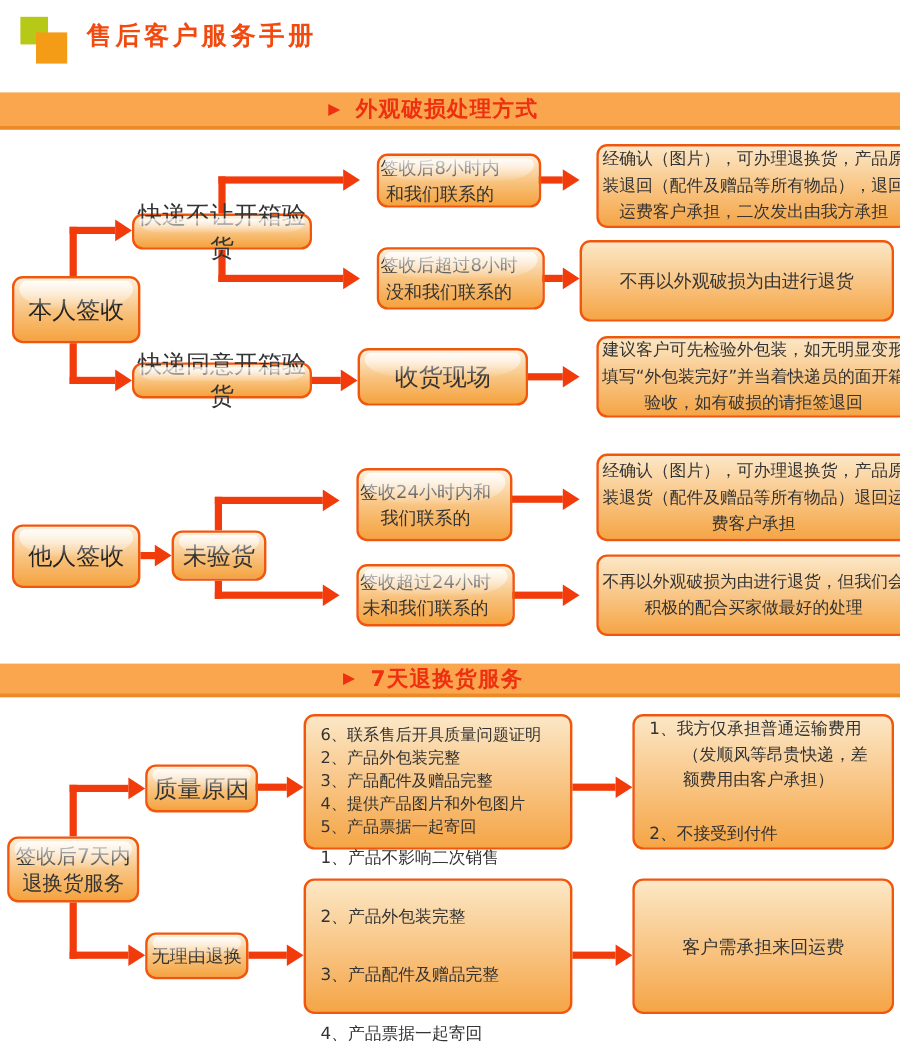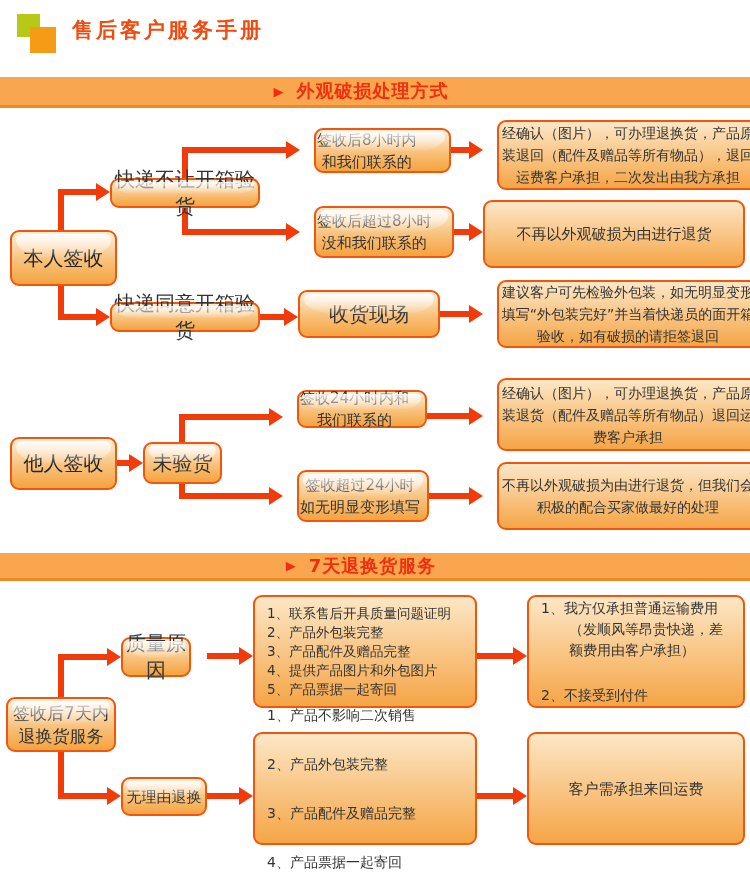--- a/index.html
+++ b/index.html
@@ -120,25 +120,25 @@
   <div class="box result lft fs14 z1" style="left:483px;top:120px;width:262px;height:70px;">经确认（图片），可办理退换货，产品原装退回（配件及赠品等所有物品），退回运费客户承担，二次发出由我方承担</div>
 
   <div class="box result ctr fs15 z1" style="left:483px;top:200px;width:262px;height:68px;">不再以外观破损为由进行退货</div>
 
   <div class="box node ctr fs20 z1" style="left:10px;top:437px;width:107px;height:53px;">他人签收</div>
 
   <div class="box result lft fs14 z1" style="left:483px;top:280px;width:262px;height:68px;">建议客户可先检验外包装，如无明显变形填写“外包装完好”并当着快递员的面开箱验收，如有破损的请拒签退回</div>
 
   <div class="box node ctr fs16 z1" style="left:143px;top:442px;width:79px;height:42px;">未验货</div>
 
-  <div class="box node lft pre fs15 z1" style="left:283px;top:390px;width:130px;height:38px;">签收24小时内和
+  <div class="box node lft pre fs15 z1" style="left:283px;top:390px;width:130px;height:61px;">签收24小时内和
 我们联系的</div>
 
   <div class="box node lft pre fs15 z1" style="left:283px;top:470px;width:132px;height:52px;">签收超过24小时
-如无明显变形填写</div>
+未和我们联系的</div>
 
   <div class="box result lft fs14 z1" style="left:483px;top:378px;width:262px;height:73px;">经确认（图片），可办理退换货，产品原装退货（配件及赠品等所有物品）退回运费客户承担</div>
 
   <div class="box result lft fs14 z1" style="left:483px;top:462px;width:262px;height:68px;">不再以外观破损为由进行退货，但我们会积极的配合买家做最好的处理</div>
 
   <div class="banner" style="top:553px;height:25px;">
     <div class="banner-inner">
       <span class="banner-marker">▶</span>
       <span class="banner-label">7天退换货服务</span>
     </div>
@@ -160,26 +160,26 @@
 
   <i class="hl" style="left:477px;top:653px;width:36px;"></i>
   <i class="ah" style="left:513px;top:647px;"></i>
 
   <i class="hl" style="left:477px;top:793px;width:36px;"></i>
   <i class="ah" style="left:513px;top:787px;"></i>
 
   <div class="box node ctr pre fs17 z1" style="left:6px;top:697px;width:110px;height:55px;">签收后7天内
 退换货服务</div>
 
-  <div class="box node ctr fs16 z1" style="left:121px;top:637px;width:70px;height:40px;">质量原因</div>
+  <div class="box node ctr fs16 z1" style="left:121px;top:637px;width:94px;height:40px;">质量原因</div>
 
   <div class="box node ctr fs15 z1" style="left:121px;top:777px;width:86px;height:39px;">无理由退换</div>
 
   <div class="box result list z1" style="left:253px;top:595px;width:224px;height:113px;">
-    <div class="hang">1、联系售后开具质量问题证明</div>
+    <div class="hang">6、联系售后开具质量问题证明</div>
     <div class="hang">2、产品外包装完整</div>
     <div class="hang">3、产品配件及赠品完整</div>
     <div class="hang">4、提供产品图片和外包图片</div>
     <div class="hang">5、产品票据一起寄回</div>
   </div>
 
   <div class="box result list z1" style="left:527px;top:595px;width:218px;height:113px;font-size:14px;line-height:21px;gap:24px;">
     <div class="hang">1、我方仅承担普通运输费用（发顺风等昂贵快递，差额费用由客户承担）</div>
     <div class="hang">2、不接受到付件</div>
   </div>

